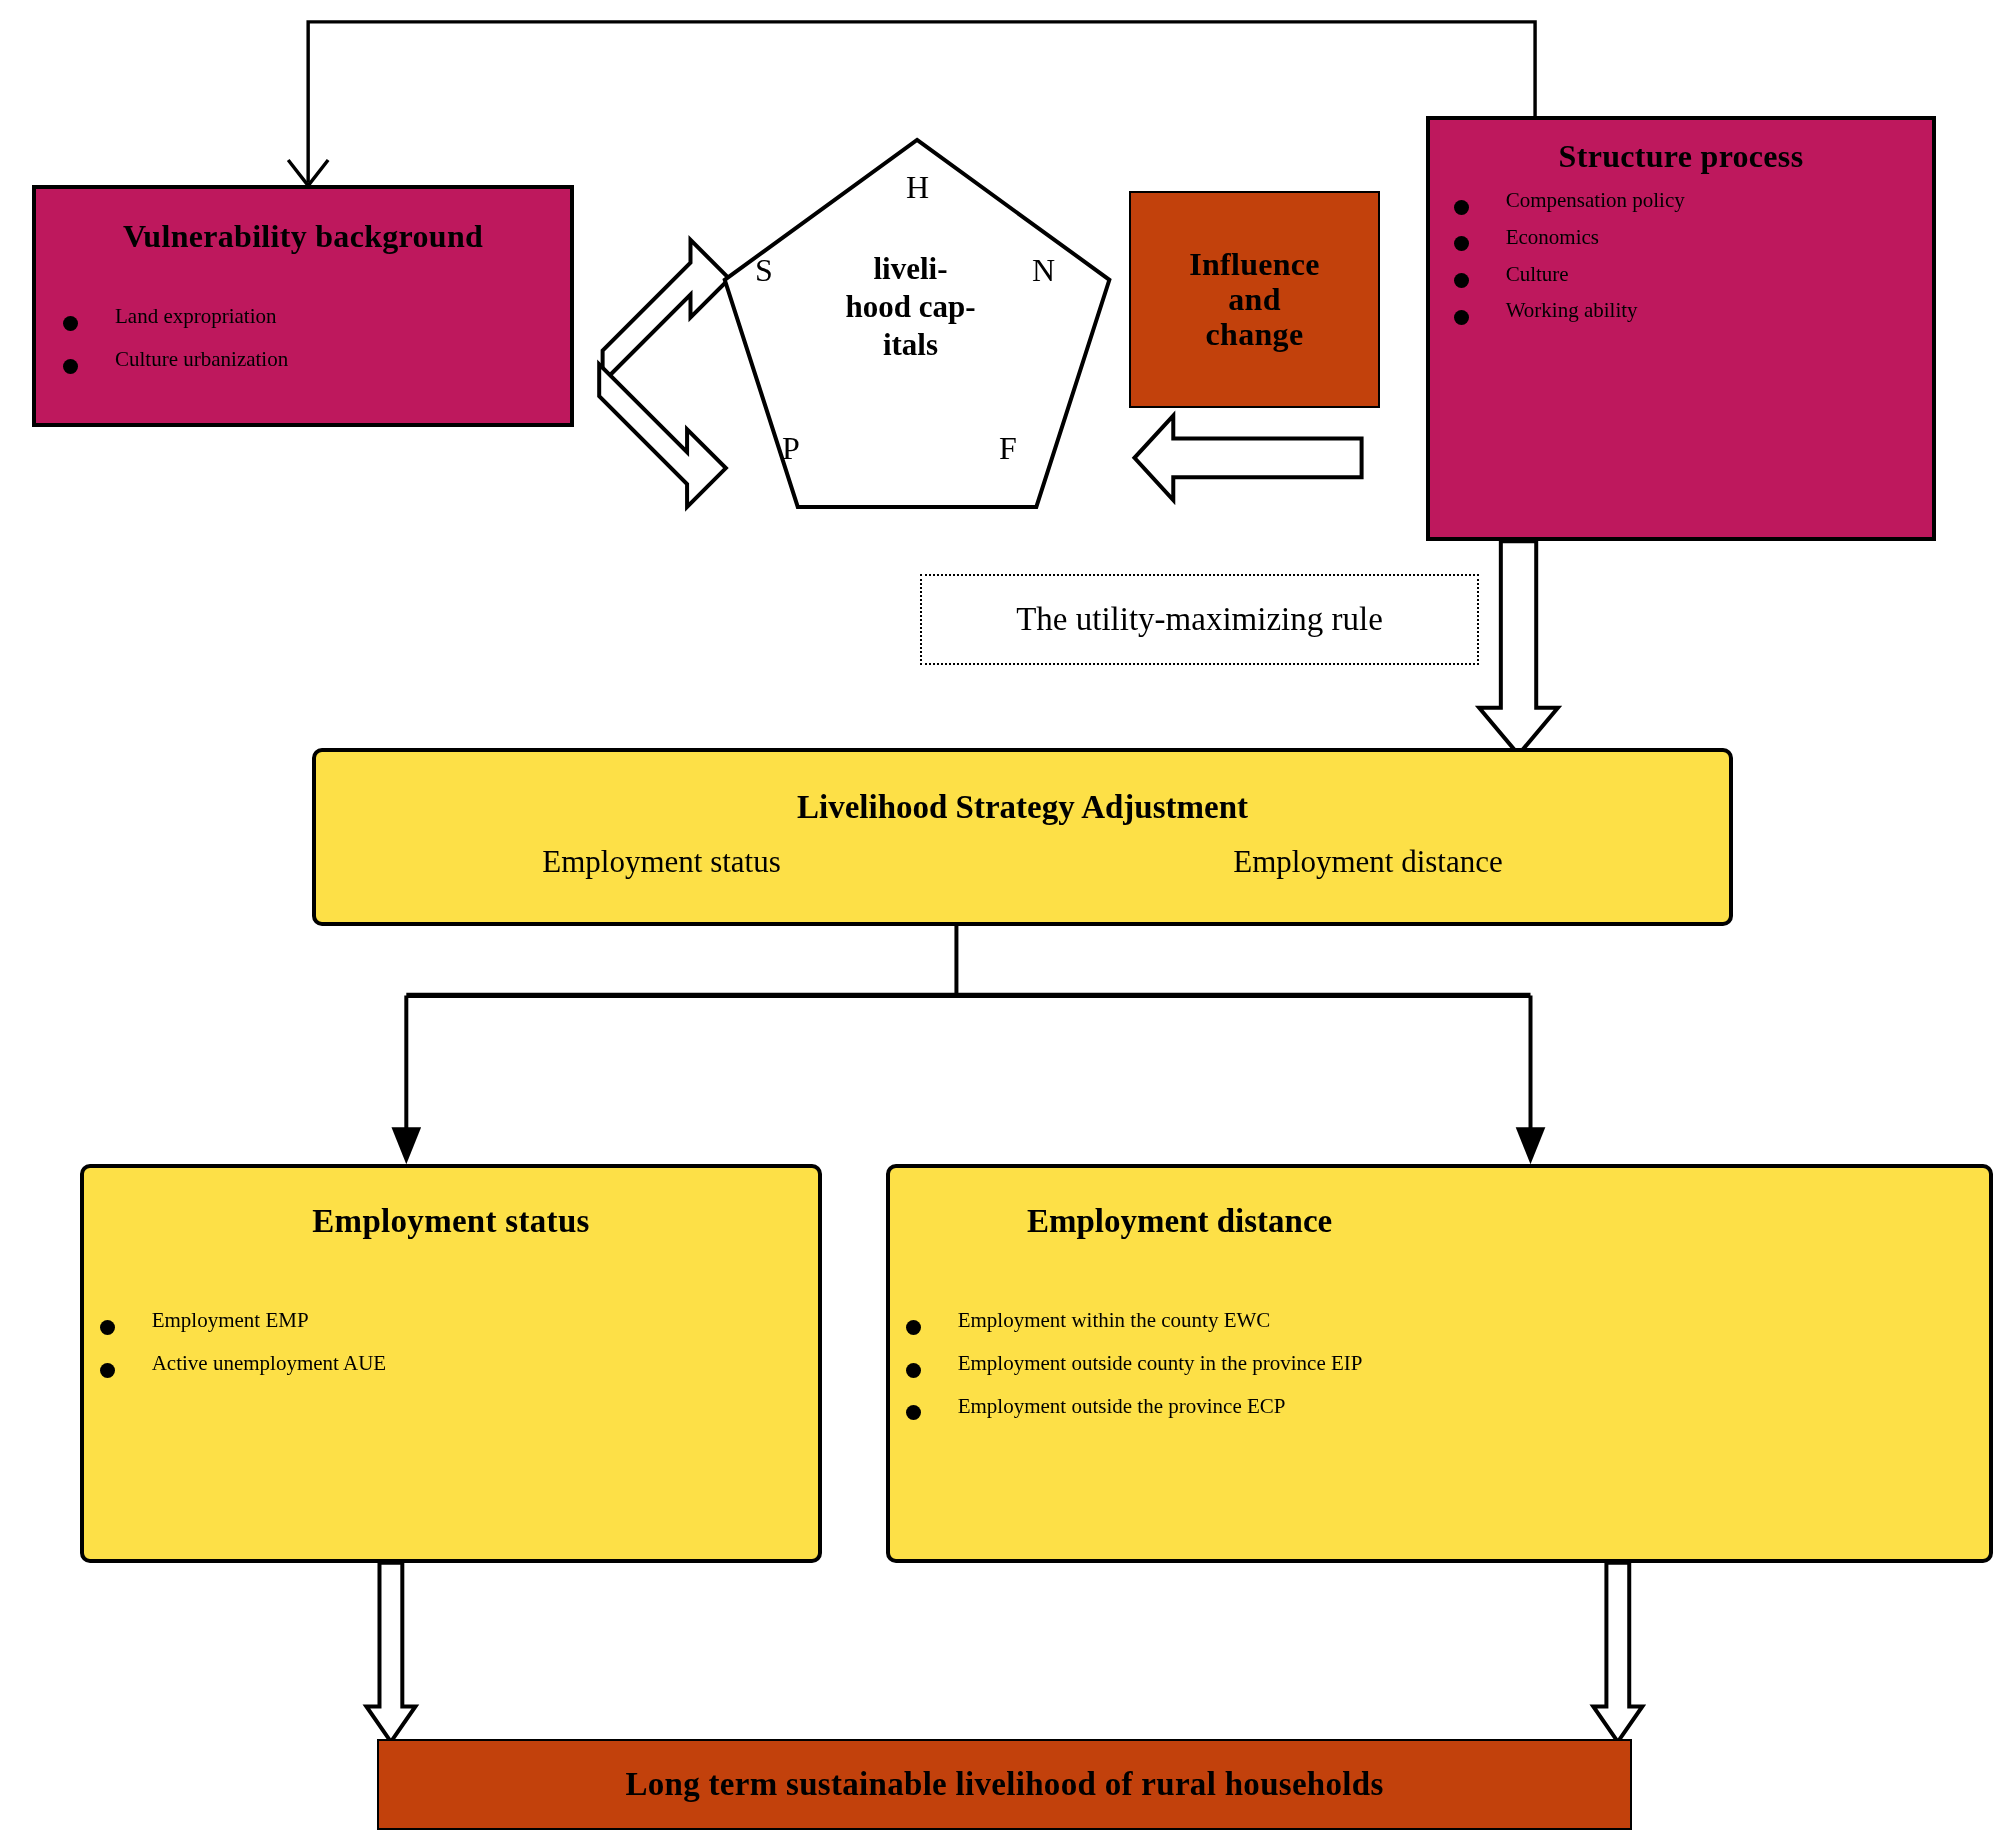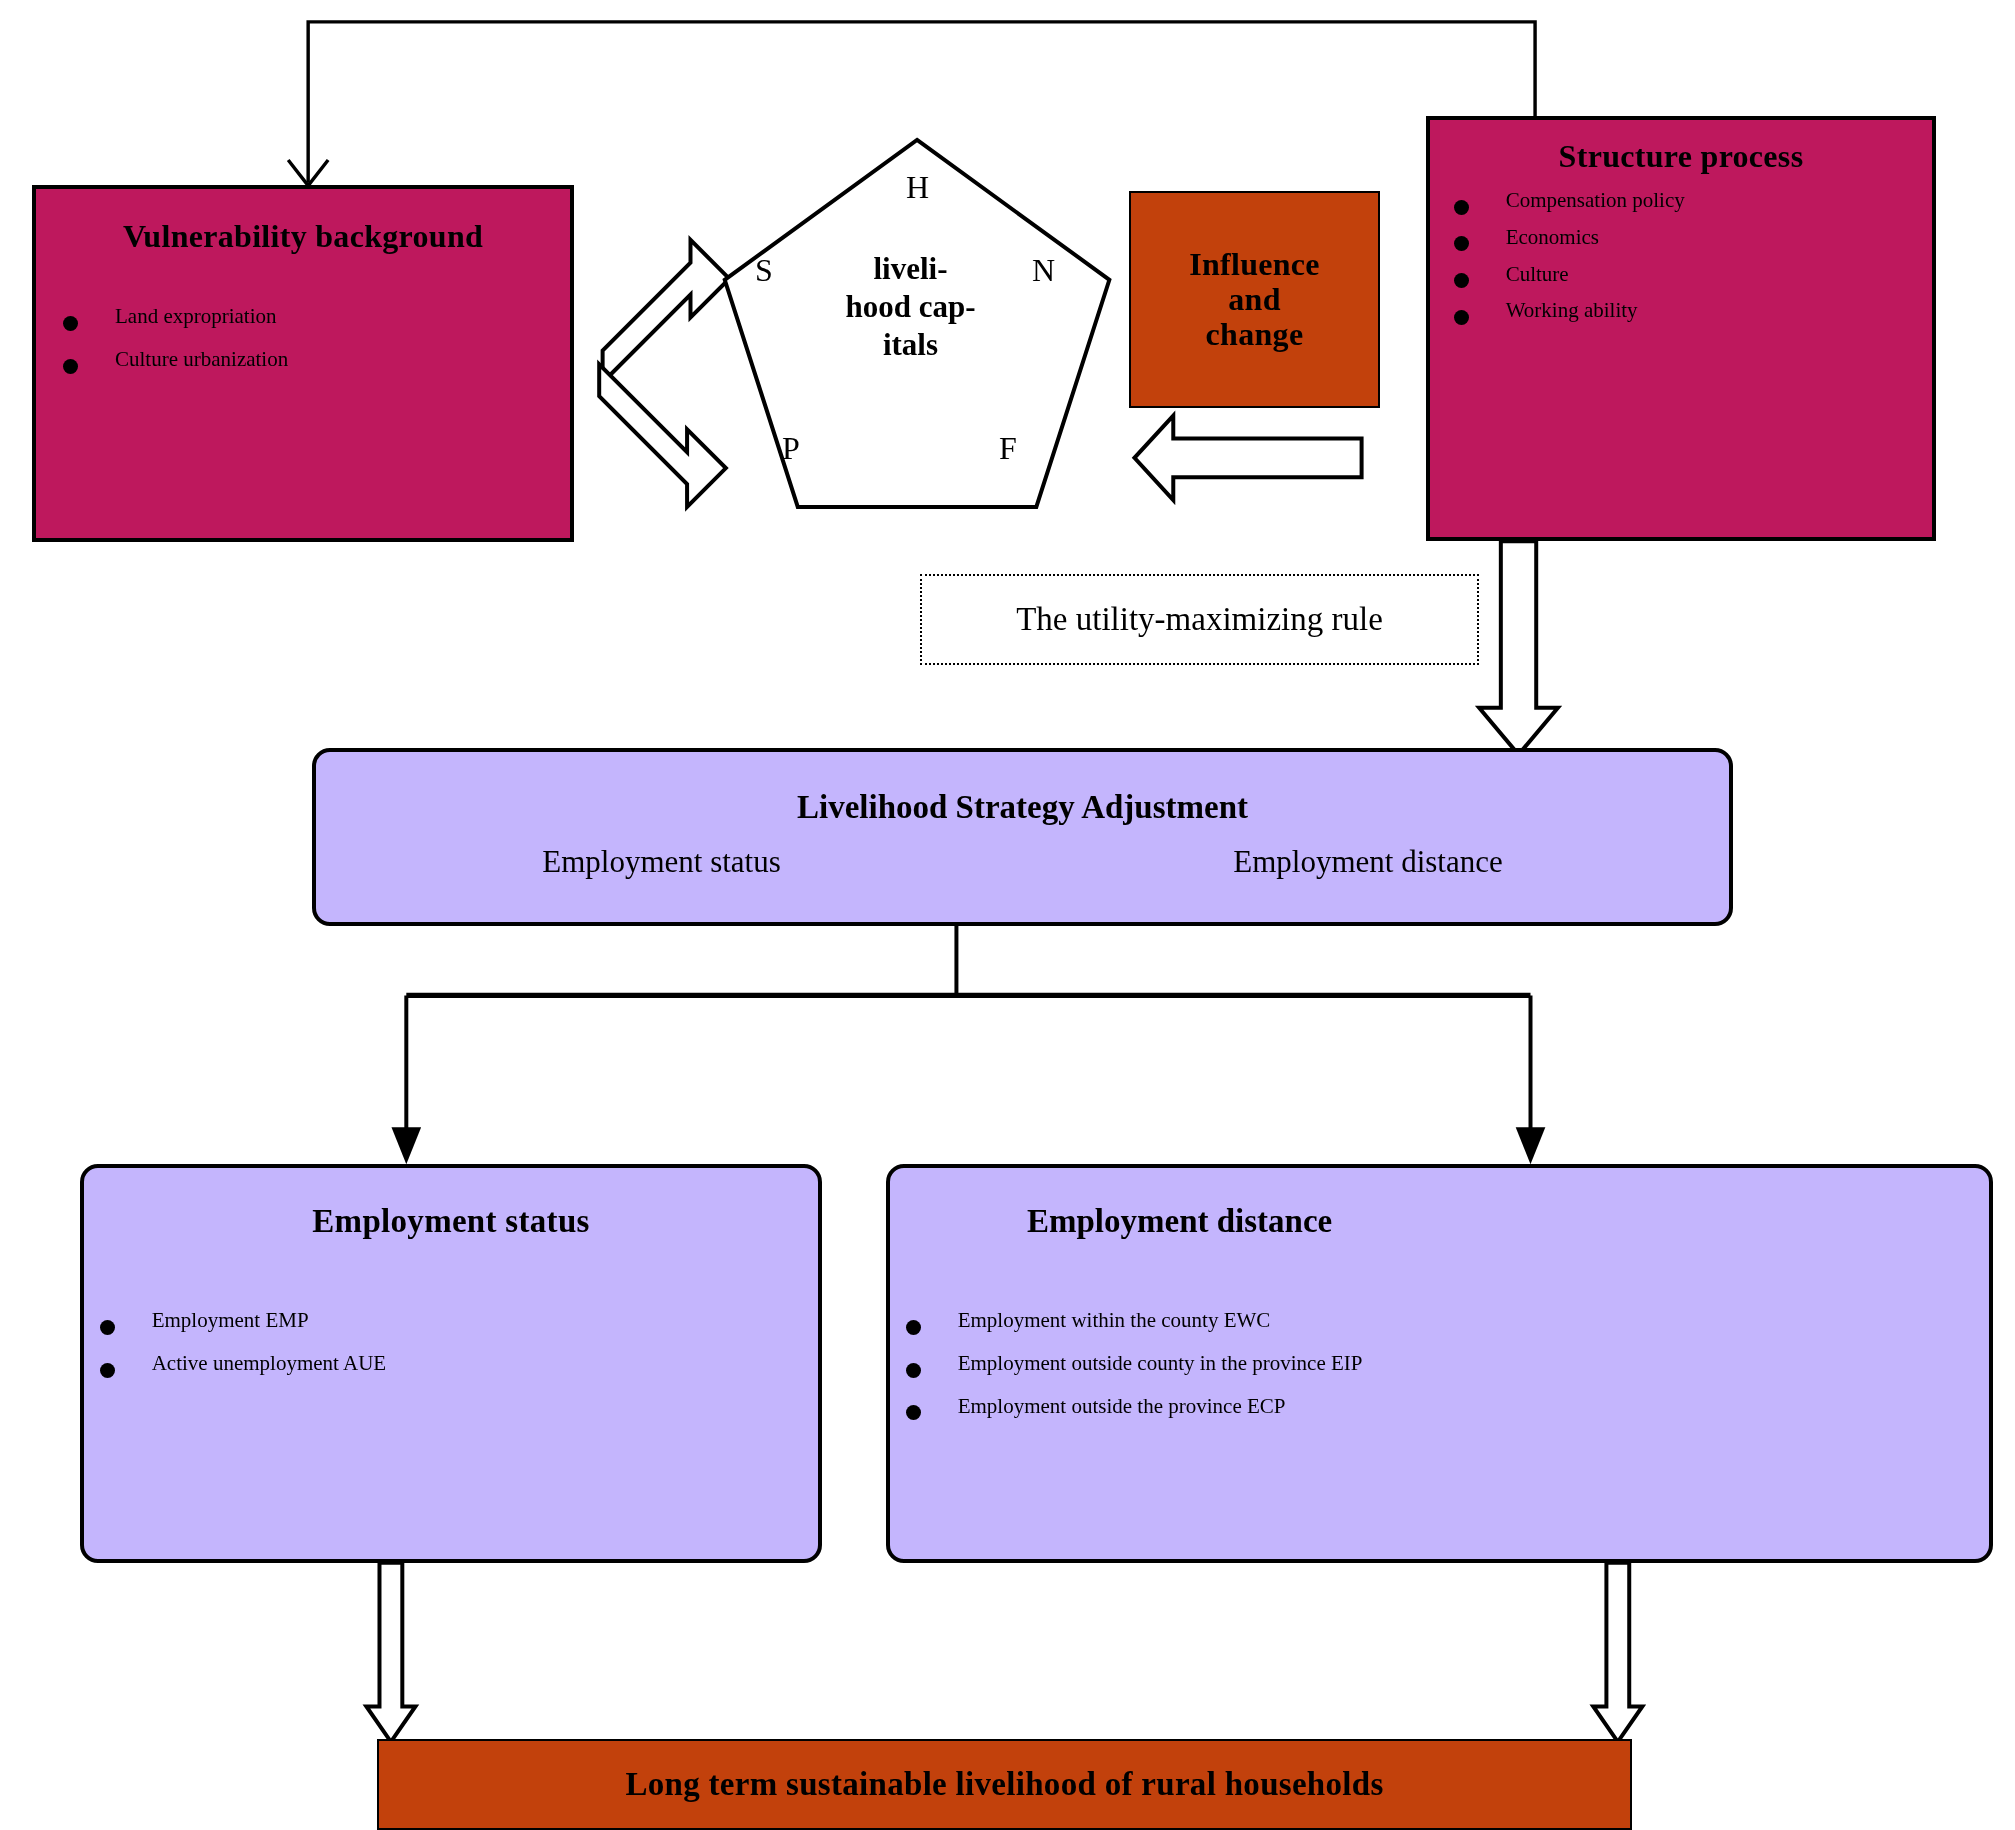--- a/index.html
+++ b/index.html
@@ -22,22 +22,22 @@
   .rect-box-thin{
     border:2.9px solid #000;
     background:#c2410c;
   }
   .dotted-box{
     border:2.9px dotted #000;
     background:#fff;
   }
   .round-box{
     border:4px solid #000;
-    border-radius:18px;
-    background:#c4b5fd;
+    border-radius:10px;
+    background:#fde047;
   }
 
   
   .title{
     font-weight:bold;
     text-align:center;
     font-size:32px;
     letter-spacing:0.3px;
     line-height:1.1;
   }
@@ -138,21 +138,21 @@
     </g>
 
     <g>
       <path d="M 665 2738 L 705 2738 L 705 2990 L 728 2990 L 685 3052 L 642 2990 L 665 2990 Z" fill="#fff" stroke="#000" stroke-width="7" stroke-linejoin="miter"></path>
     </g>
     <g>
       <path d="M 2815 2738 L 2855 2738 L 2855 2990 L 2878 2990 L 2835 3052 L 2792 2990 L 2815 2990 Z" fill="#fff" stroke="#000" stroke-width="7" stroke-linejoin="miter"></path>
     </g>
   </svg>
 
-  <div class="node rect-box" style="left:32px;top:185px;width:542px;height:357px;">
+  <div class="node rect-box" style="left:32px;top:185px;width:542px;height:242px;">
     <div class="title" style="margin-top:30px;">Vulnerability background</div>
     <ul class="bullets tight" style="margin-top:49px;margin-left:17px;">
       <li>Land expropriation</li>
       <li>Culture urbanization</li>
     </ul>
   </div>
 
   <div class="node" style="left:725px;top:140px;width:394px;height:377px;">
     <div class="pent-label" style="left:181px;top:31px;">H</div>
     <div class="pent-label" style="left:307px;top:114px;">N</div>

